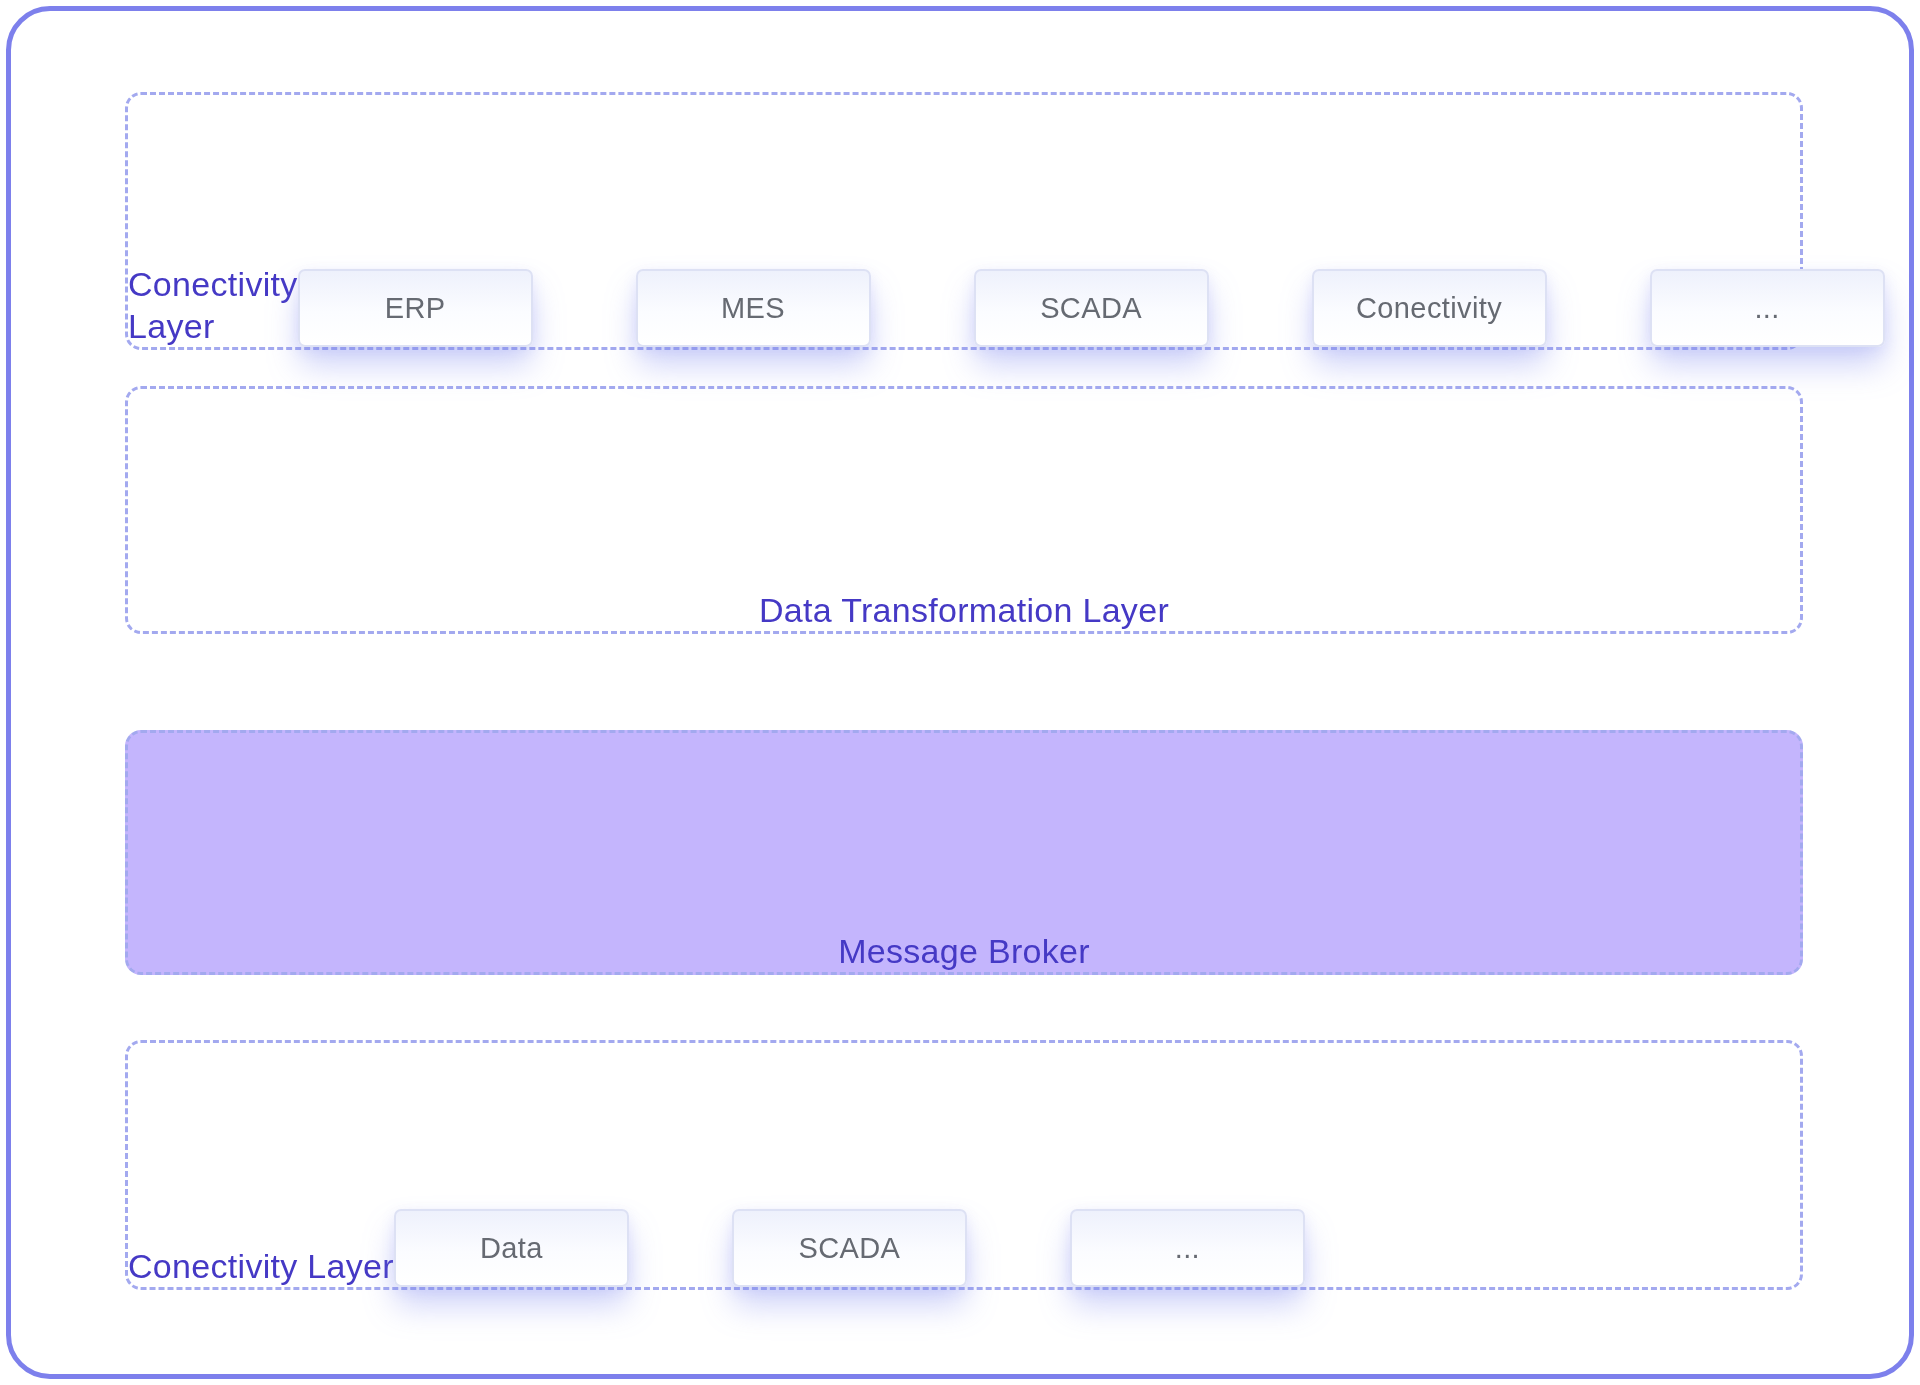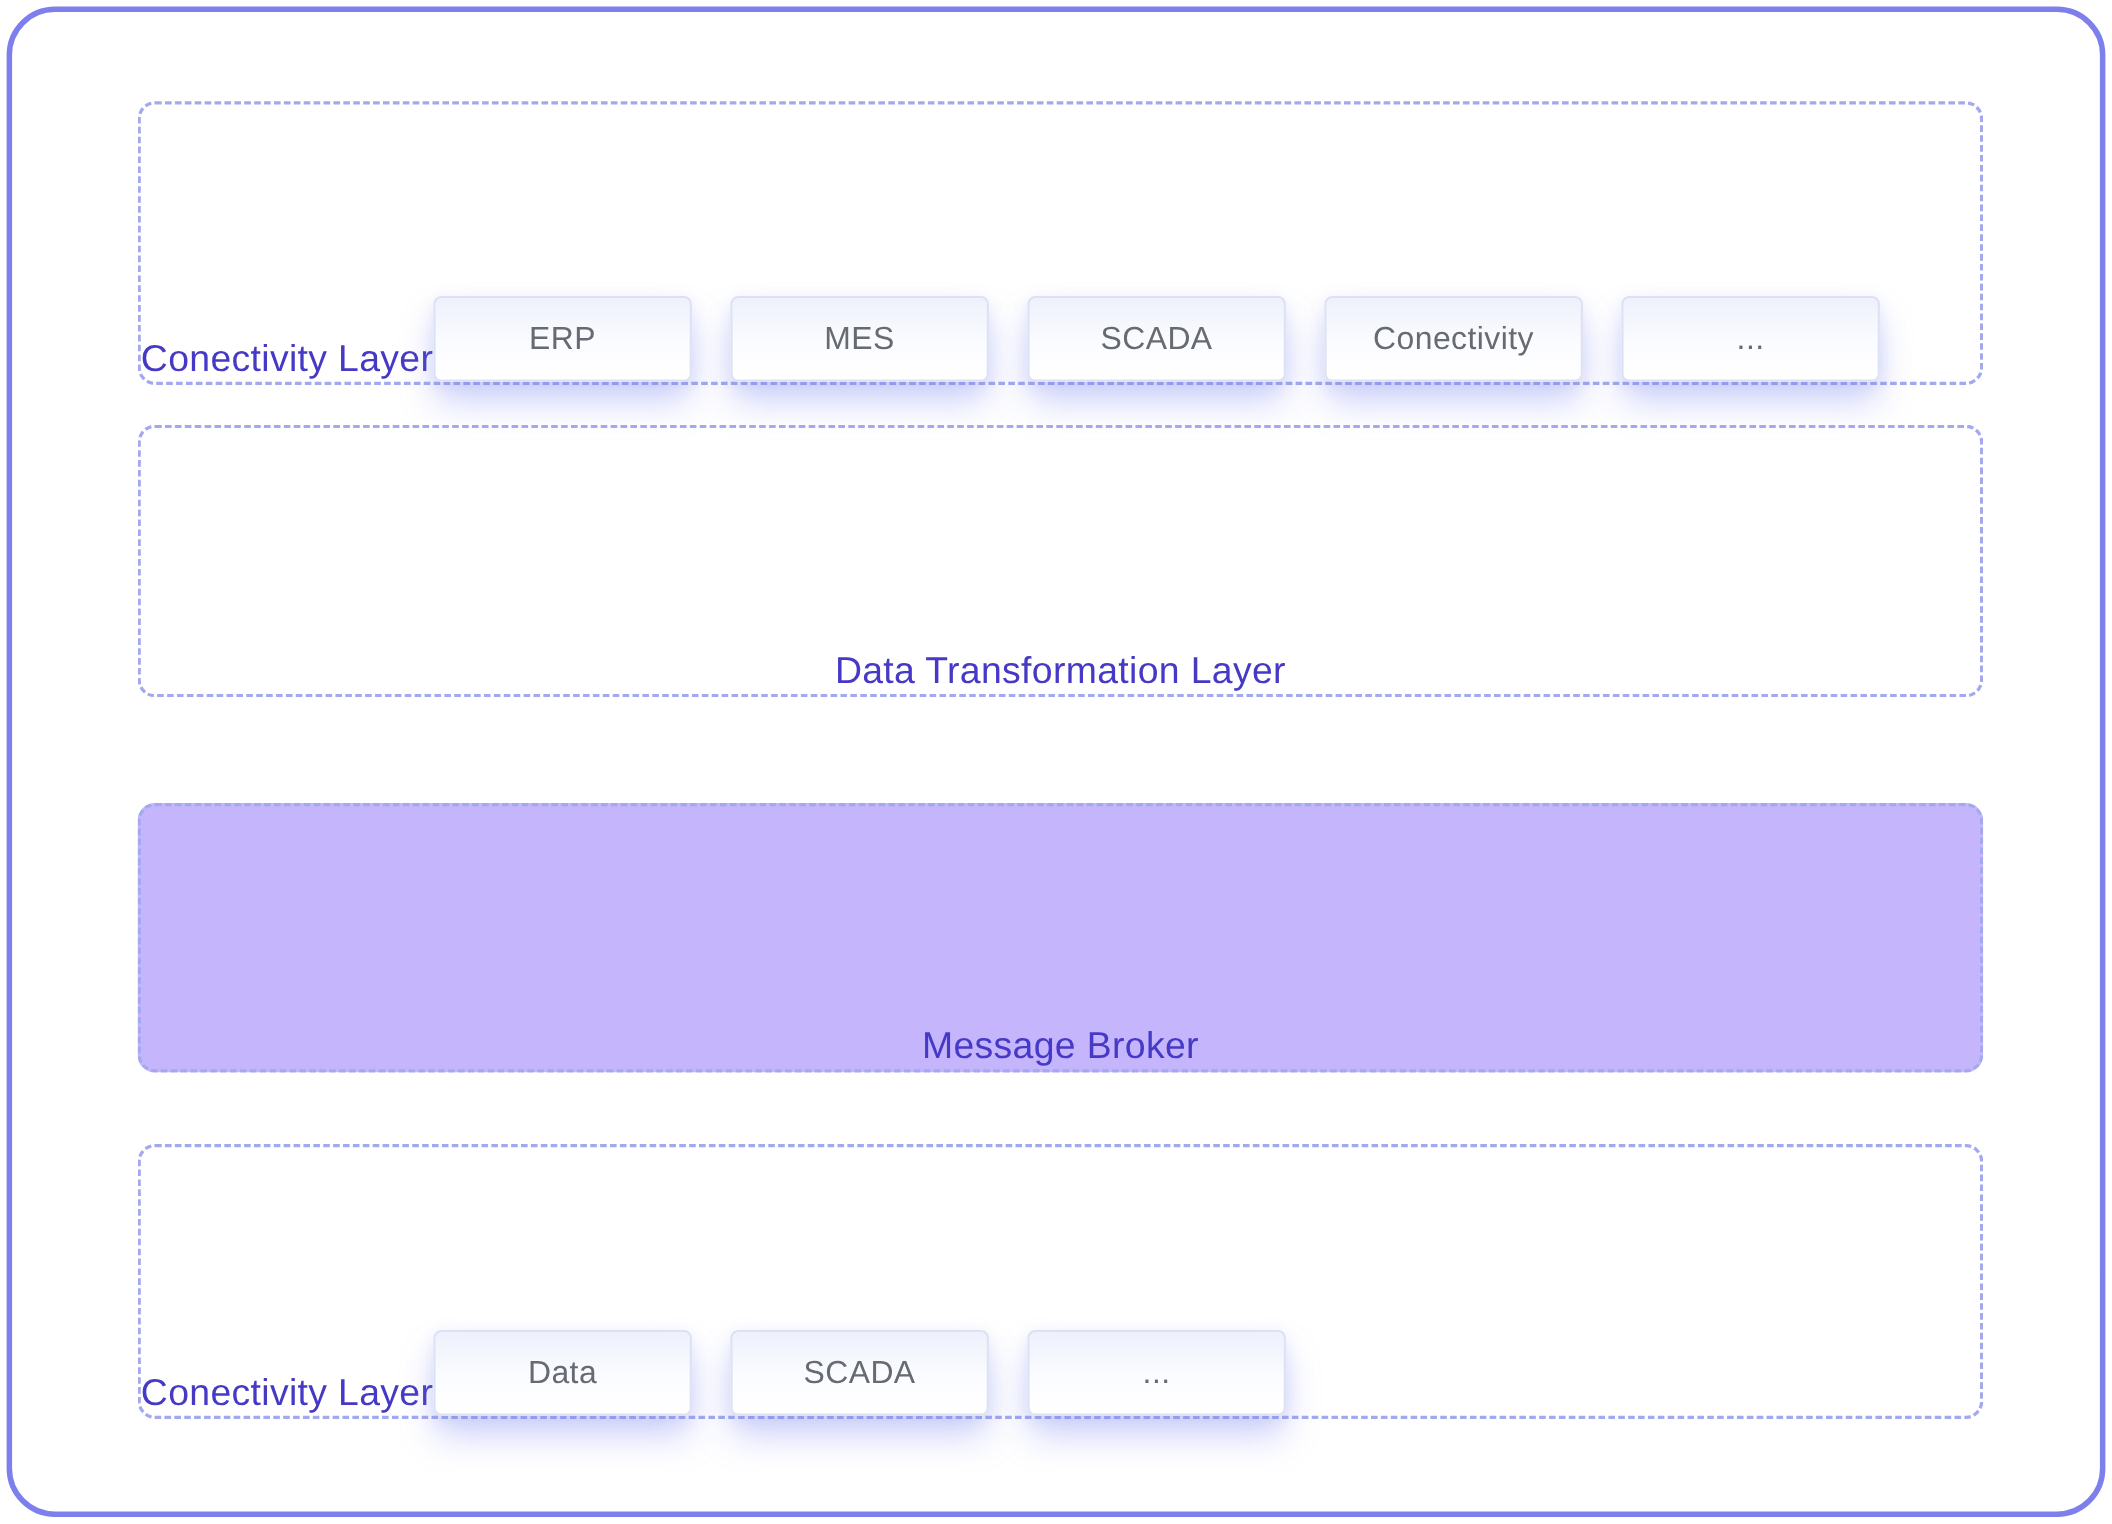--- a/index.html
+++ b/index.html
@@ -39,21 +39,21 @@
     letter-spacing: 0.3px;
     line-height: 42px;
   }
   .layer-connectivity-top    { top: 92px;   height: 258px; padding-top: 24px; }
   .layer-data-transformation { top: 386px;  height: 248px; justify-content: center; }
   .layer-message-broker      { top: 730px;  height: 245px; justify-content: center; background: #c4b5fd; }
   .layer-connectivity-bottom { top: 1040px; height: 250px; padding-top: 32px; }
 
   .items-row {
     display: flex;
-    gap: 35px;
+    gap: 103px;
   }
   .layer-connectivity-top .items-row    { margin-top: 49px; }
   .layer-connectivity-bottom .items-row { margin-top: 42px; }
 
   .item-box {
     width: 235px;
     height: 78px;
     border: 2px solid #dde1f4;
     border-radius: 7px;
     background: linear-gradient(180deg, #eef1fc 0%, #fbfcff 55%, #ffffff 100%);

